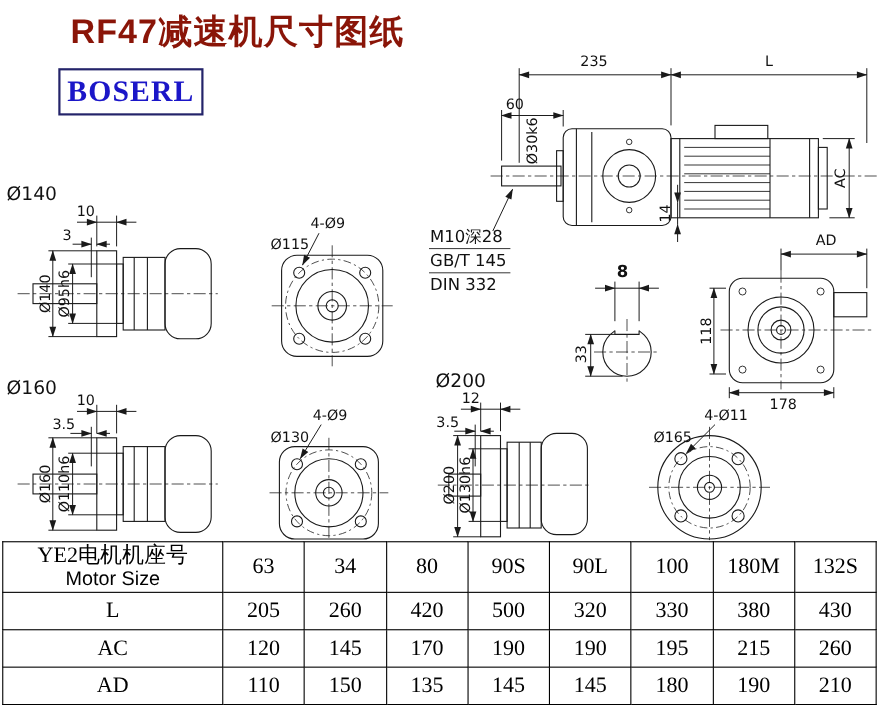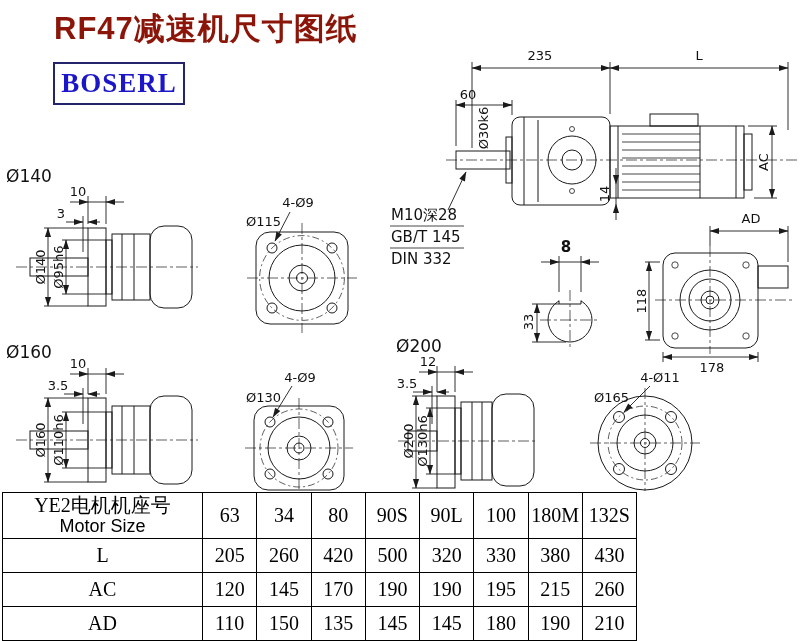--- a/index.html
+++ b/index.html
@@ -1,36 +1,36 @@
 <!DOCTYPE html>
 <html style="--title_color: #8a1508; --brand_color: #1b16c8; --brand_border: #24246a;"><head>
 <meta charset="utf-8">
 <style>
   html,body{margin:0;padding:0;}
   body{width:800px;height:641px;position:relative;background:#fff;overflow:hidden;
        font-family:"Liberation Sans",sans-serif;}
-  .title{position:absolute;left:54px;top:8px;font-size:31px;font-weight:bold;
+  .title{position:absolute;left:64px;top:8px;font-size:31px;font-weight:bold;
          color:var(--title_color,#8a1508);white-space:nowrap;letter-spacing:1px;}
   .logo-box{position:absolute;left:53px;top:62px;width:128px;height:39px;
             border:2px solid var(--brand_border,#24246a);display:flex;align-items:center;
             justify-content:center;background:#fff;}
   .logo-text{font-family:"Liberation Serif",serif;font-size:27px;font-weight:bold;
              color:var(--brand_color,#1b16c8);letter-spacing:1px;}
   svg.sheet{position:absolute;left:0;top:0;}
   .ln{stroke:#1a1a1a;stroke-width:1;fill:none;}
   .thin{stroke:#1a1a1a;stroke-width:.8;fill:none;}
   .cl{stroke:#1a1a1a;stroke-width:.7;fill:none;stroke-dasharray:11 3 3 3;}
   .bc{stroke:#1a1a1a;stroke-width:.7;fill:none;stroke-dasharray:7 3 2 3;}
   .dim{stroke:#1a1a1a;stroke-width:.9;fill:none;}
   svg text{fill:#111;stroke:none;}
   .t{font:13px "DejaVu Sans",sans-serif;}
   .tb{font:bold 15px "DejaVu Sans",sans-serif;}
   .cap{font:17px "DejaVu Sans",sans-serif;}
   .note{font:15px "DejaVu Sans",sans-serif;}
-  table.spec{position:absolute;left:2px;top:492px;width:635px;border-collapse:collapse;
+  table.spec{position:absolute;left:2px;top:492px;width:795px;border-collapse:collapse;
              table-layout:fixed;background:#fff;color:#000;
              font-family:"Liberation Serif",serif;border:1.5px solid #000;}
   .spec th,.spec td{border:1px solid #000;text-align:center;vertical-align:middle;
                     font-weight:normal;font-size:20px;padding:0;}
   .spec tr{height:34px;}
   .spec tr.head{height:46px;}
   .spec .cn{font-size:20px;line-height:1.15;}
   .spec .en{font-family:Liberation Sans, sans-serif;font-size:18px;line-height:1.1;}
 </style>
 </head>

